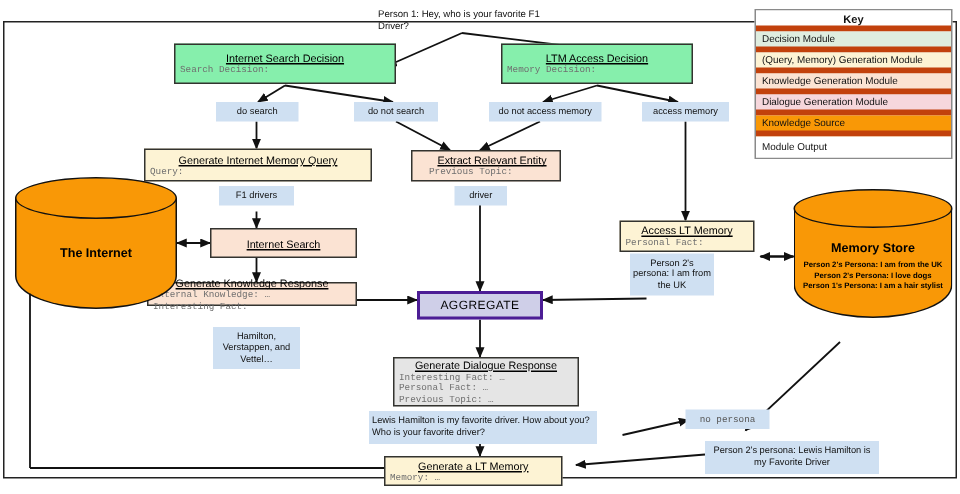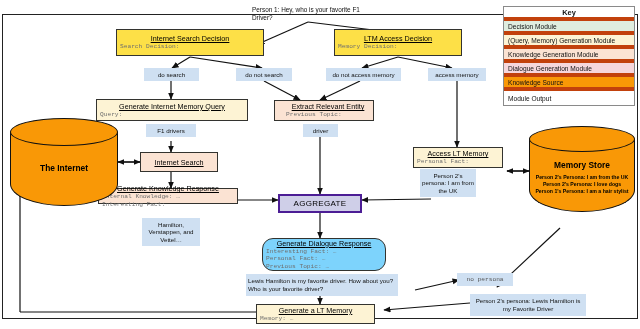--- a/index.html
+++ b/index.html
@@ -8,24 +8,24 @@
   #stage{position:absolute;left:0;top:0;width:640px;height:329px;}
   svg#wires{position:absolute;left:0;top:0;width:640px;height:329px;pointer-events:none;}
 
   .node{position:absolute;box-sizing:border-box;border:1px solid #33332f;
         display:flex;flex-direction:column;justify-content:center;}
   .title{font-size:7.2px;text-align:center;text-decoration:underline;line-height:9px;
          font-family:"Liberation Sans",sans-serif;padding:0 2px;}
   .slots{font-family:"Liberation Mono",monospace;font-size:6.2px;color:#6f6f6f;
          line-height:7.4px;padding-left:3px;}
 
-  .decision{background:#fde047;}
+  .decision{background:#86efac;}
   .qgen{background:#fdf3d4;}
   .kgen{background:#fbe3d3;}
-  .dgen{background:#7dd3fc;border-radius:11px;}
+  .dgen{background:#e5e5e5;}
   .aggregate{background:#cfcfe8;border:2px solid #4c1d95;align-items:center;}
   .aggregate .aglabel{font-size:8px;text-align:center;letter-spacing:.3px;}
 
   .out{position:absolute;box-sizing:border-box;background:#cfe0f2;border:none;
        font-size:6.2px;line-height:7.6px;color:#111;text-align:center;
        display:flex;align-items:center;justify-content:center;padding:1px 2px;}
   .out.mono{font-family:"Liberation Mono",monospace;font-size:6.2px;color:#555;}
   .plain{position:absolute;font-size:6.4px;line-height:8px;color:#111;}
 
   .frame{position:absolute;border:1.4px solid #222;background:transparent;}
@@ -146,21 +146,21 @@
 
   <div class="node qgen" style="left:413px;top:147px;width:90px;height:21px;">
     <div class="title">Access LT Memory</div>
     <div class="slots">Personal Fact:</div>
   </div>
 
   <div class="out" style="left:146px;top:124px;width:50px;height:13px;">F1 drivers</div>
   <div class="out" style="left:303px;top:124px;width:35px;height:13px;">driver</div>
   <div class="out" style="left:420px;top:169px;width:56px;height:28px;">Person 2's persona: I am from the UK</div>
 
-  <div class="node kgen" style="left:140px;top:152px;width:78px;height:20px;">
+  <div class="node kgen" style="left:140px;top:152px;width:98px;height:20px;">
     <div class="title">Internet Search</div>
   </div>
 
   <div class="node kgen" style="left:98px;top:188px;width:140px;height:16px;">
     <div class="title">Generate Knowledge Response</div>
     <div class="slots" style="white-space:pre-line;">External Knowledge: …
 Interesting Fact:</div>
   </div>
 
   <div class="out" style="left:142px;top:218px;width:58px;height:28px;">Hamilton, Verstappen, and Vettel…</div>

